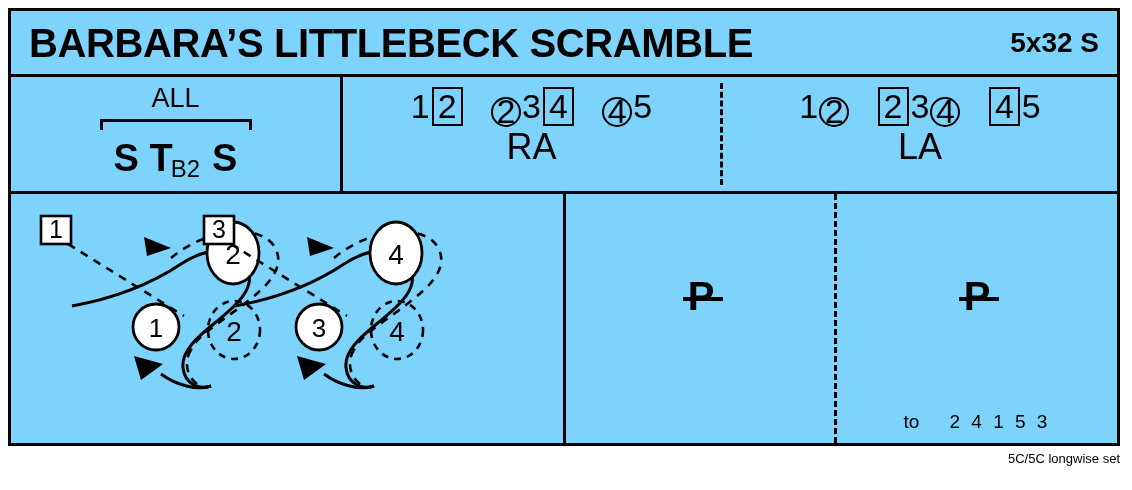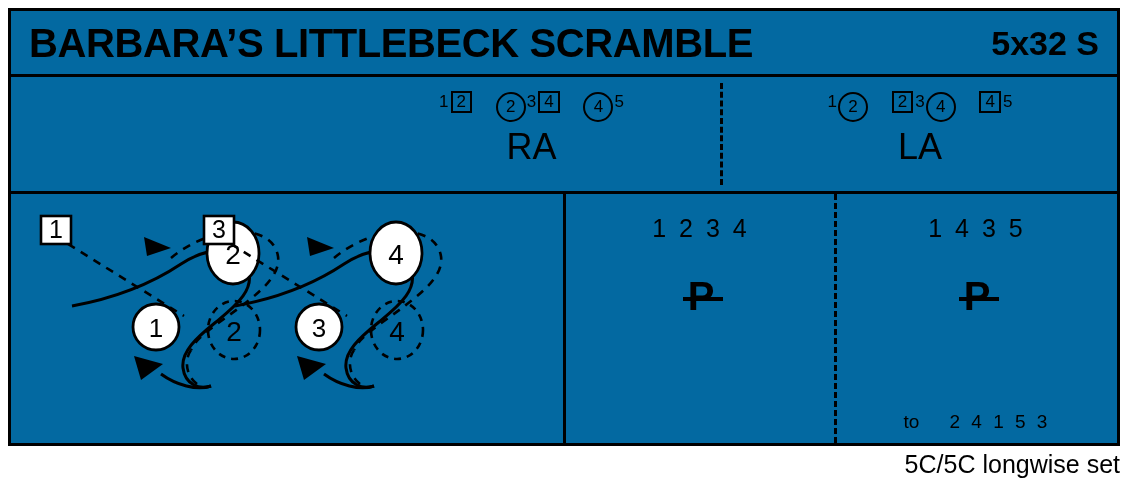--- a/index.html
+++ b/index.html
@@ -17,21 +17,21 @@
 
   
   #crib-sheet {
     position: absolute;
     left: 8px;
     top: 8px;
     width: 1112px;
     height: 438px;
     border: 3px solid #000;
     box-sizing: border-box;
-    background: #0369a1;
+    background: #7dd3fc;
   }
 
   
   .title-row {
     position: absolute;
     left: 0; top: 0;
     width: 100%;
     height: 66px;
     border-bottom: 3px solid #000;
     box-sizing: border-box;
@@ -41,21 +41,21 @@
     padding: 0 18px 0 18px;
   }
   .dance-title {
     font-size: 40px;
     font-weight: bold;
     letter-spacing: -0.4px;
     white-space: nowrap;
     line-height: 1;
   }
   .dance-meta {
-    font-size: 34px;
+    font-size: 28px;
     font-weight: bold;
     white-space: nowrap;
     line-height: 1;
   }
 
   
   .bar-row {
     position: absolute;
     left: 0;
     width: 100%;
@@ -80,21 +80,21 @@
     width: 0;
     border-left: 3px dashed #000;
   }
 
   
   .positions {
     position: absolute;
     left: 0; right: 0;
     top: 10px;
     text-align: center;
-    font-size: 17px;
+    font-size: 34px;
     line-height: 1;
     white-space: nowrap;
   }
   .positions .grp { display: inline-block; margin: 0 9px; }
   .positions .plain { display: inline-block; padding: 0 1px; }
   .boxed {
     display: inline-block;
     border: 2px solid #000;
     padding: 0px 4px 1px 4px;
     line-height: 1.0;
@@ -209,37 +209,42 @@
 
   
   #diagram-cell { position: absolute; top: 0; left: 0; height: 100%; }
   #diagram-svg { display: block; }
 
   
   #footer-note {
     position: absolute;
     right: 12px;
     top: 452px;
-    font-size: 25px;
+    font-size: 13px;
     line-height: 1;
     white-space: nowrap;
   }
 </style>
 </head>
 <body>
 
 <div id="crib-sheet">
 
   <div class="title-row">
     <div class="dance-title">BARBARA’S LITTLEBECK SCRAMBLE</div>
     <div class="dance-meta">5x32 S</div>
   </div>
 
   <div class="bar-row" id="row-1">
 
+    <div class="cell cell-divider-solid" style="left:0; width:332px;">
+      <div class="all-label">ALL</div>
+      <div class="all-bracket"></div>
+      <div class="all-formula"><span>S T</span><sub>B2</sub><span style="display:inline-block;width:10px"></span><span>S</span></div>
+    </div>
 
     <div class="cell" style="left:332px; width:377px;">
       <div class="positions">
         <span class="grp">
           <span class="plain">1</span><span class="boxed">2</span>
         </span>
         <span class="grp">
           <span class="circled">2</span><span class="plain">3</span><span class="boxed">4</span>
         </span>
         <span class="grp">
@@ -323,33 +328,31 @@
           <circle cx="145" cy="133" r="23" fill="#fff" stroke="#000" stroke-width="2.8"></circle>
           <text x="145" y="143" text-anchor="middle" font-family="Liberation Sans, sans-serif" font-size="26" fill="#000">3</text>
 
           <ellipse cx="223" cy="136" rx="26" ry="29" fill="none" stroke="#000" stroke-width="2.6" stroke-dasharray="7,6"></ellipse>
           <text x="223" y="147" text-anchor="middle" font-family="Liberation Sans, sans-serif" font-size="28" fill="#000">4</text>
         </g>
       </svg>
     </div>
 
     <div class="cell" style="left:555px; width:270px;">
-      <div class="positions-r2">1 2   3 4</div>
       <div class="p-symbol">
         <span class="p-wrap">
           <span>P</span>
           <span class="p-strike"></span>
         </span>
       </div>
     </div>
 
     <div class="dashed-divider" style="left:823px; top:0; bottom:0;"></div>
 
     <div class="cell" style="left:826px; width:280px;">
-      <div class="positions-r2">1 4   3 5</div>
       <div class="p-symbol">
         <span class="p-wrap">
           <span>P</span>
           <span class="p-strike"></span>
         </span>
       </div>
       <div class="to-line">
         <span class="to-word">to</span><span class="to-order">2 4 1 5 3</span>
       </div>
     </div>

